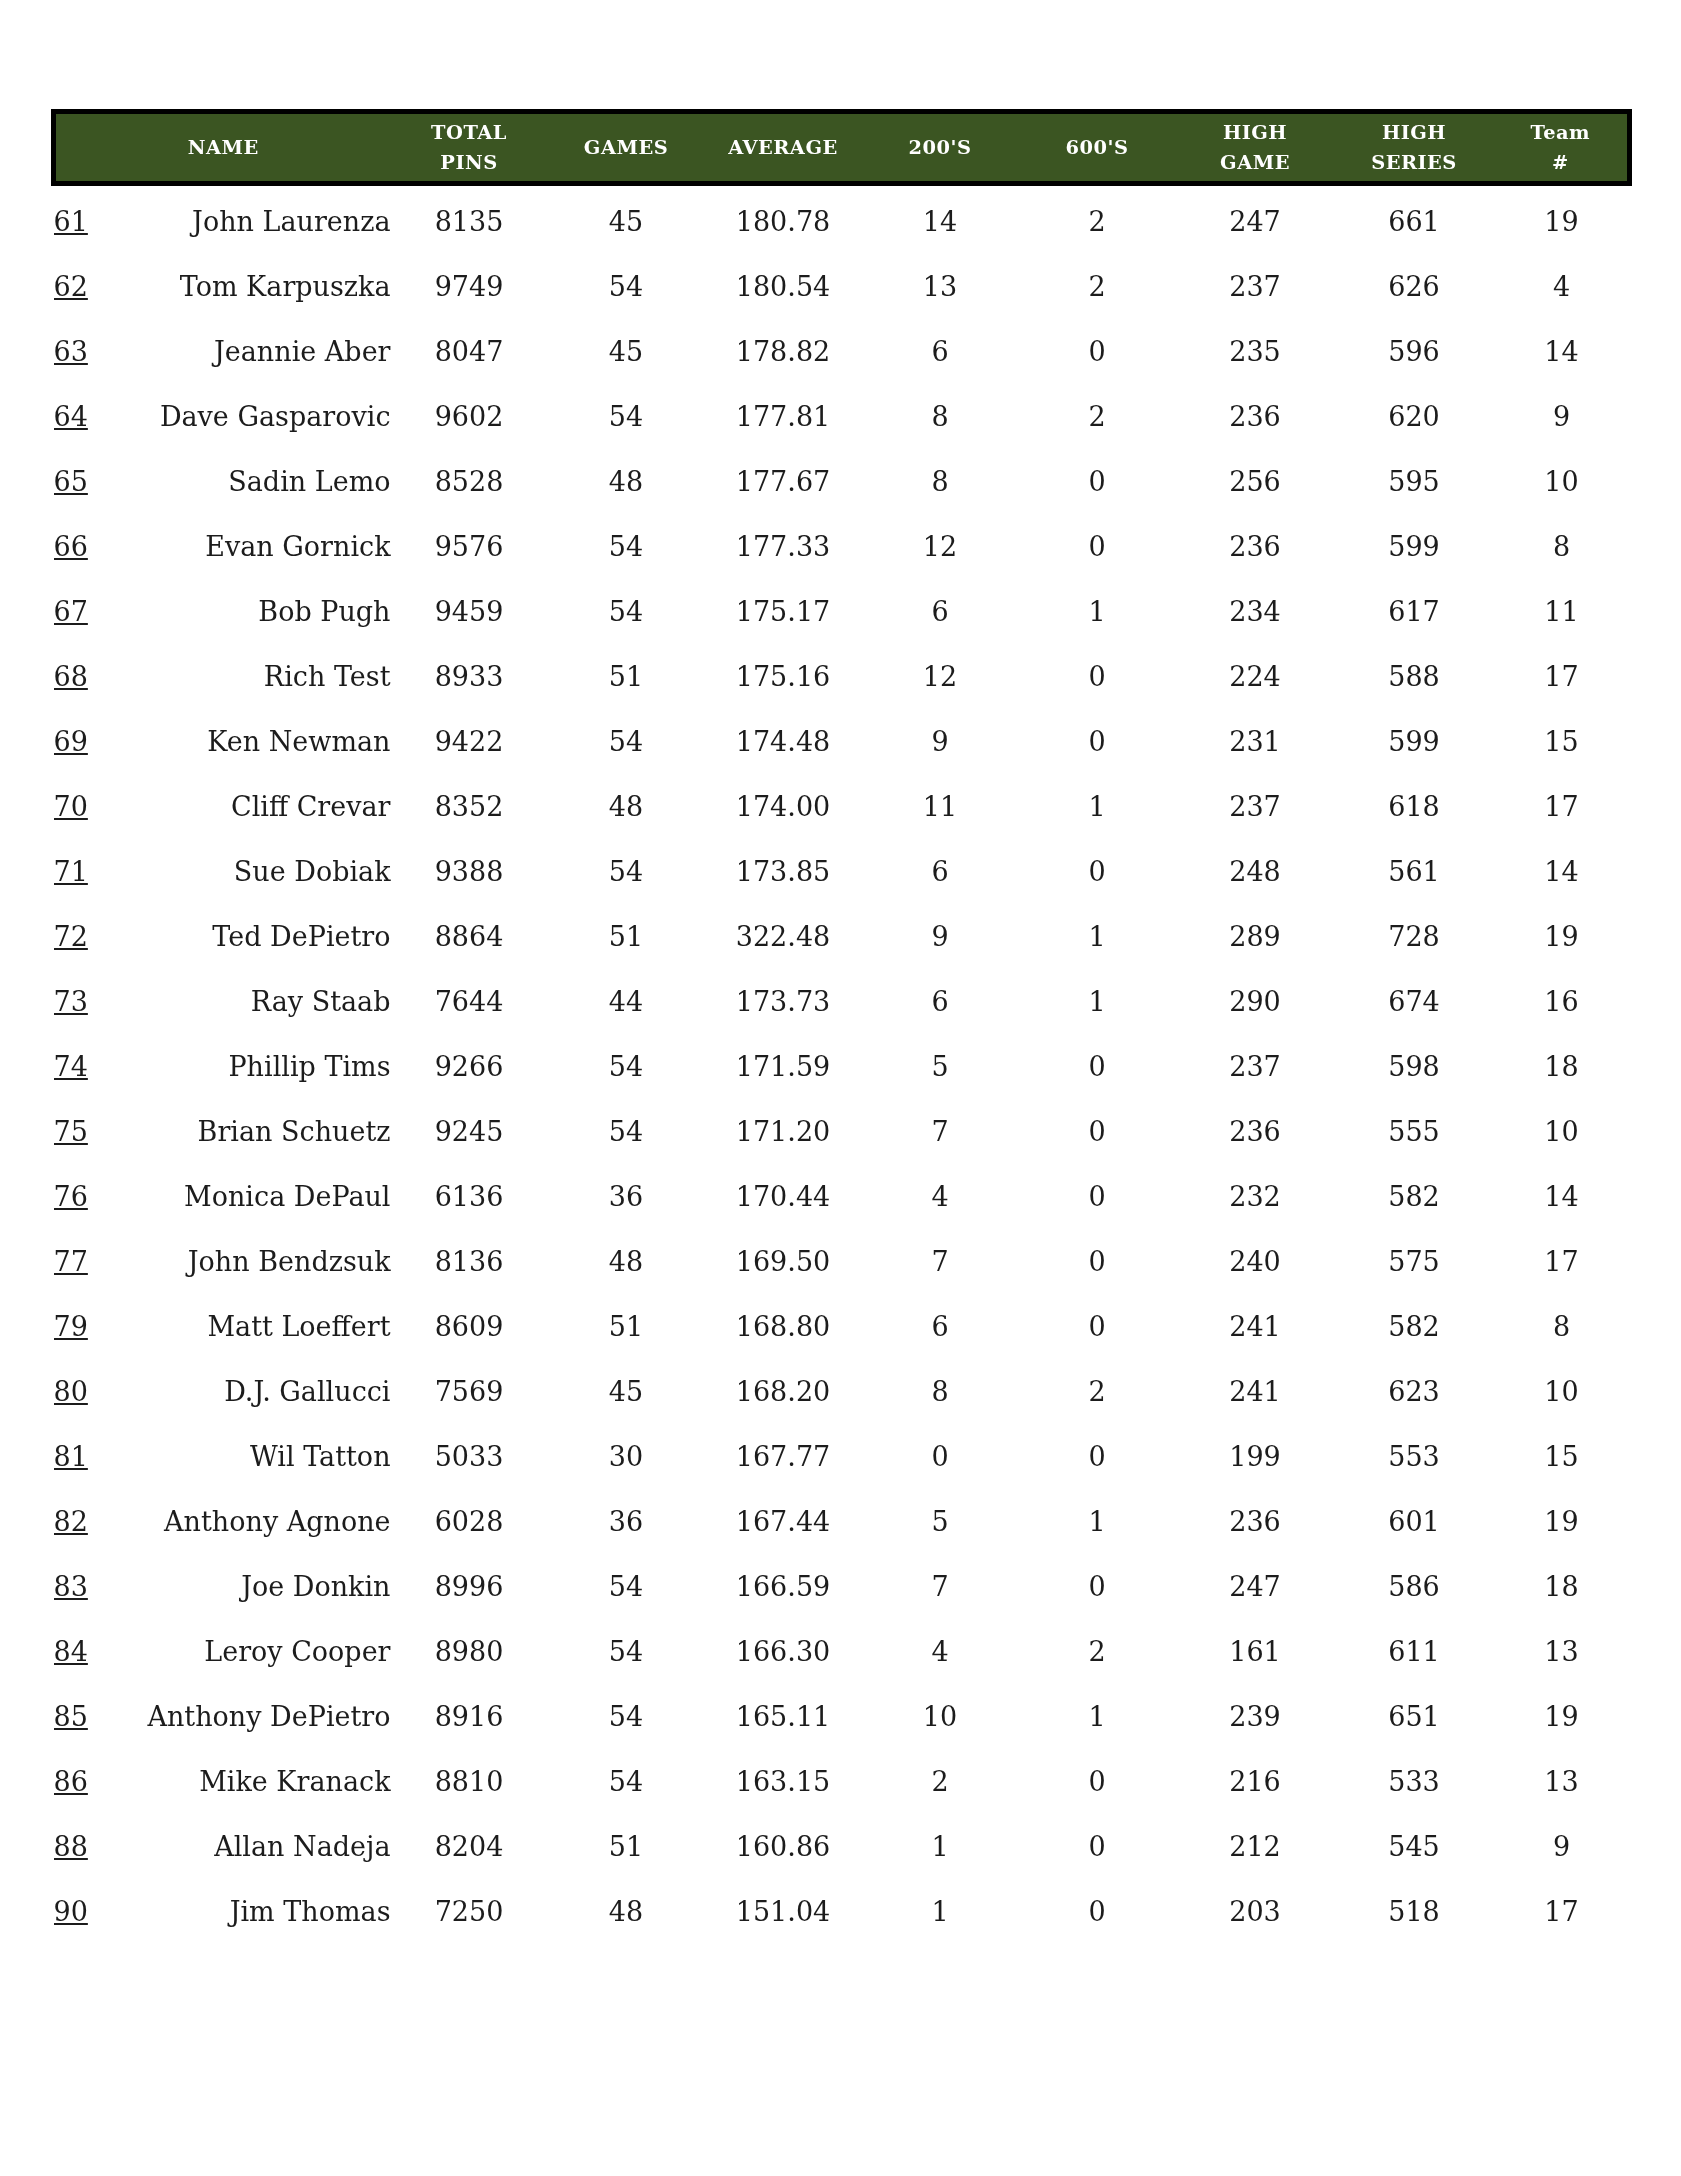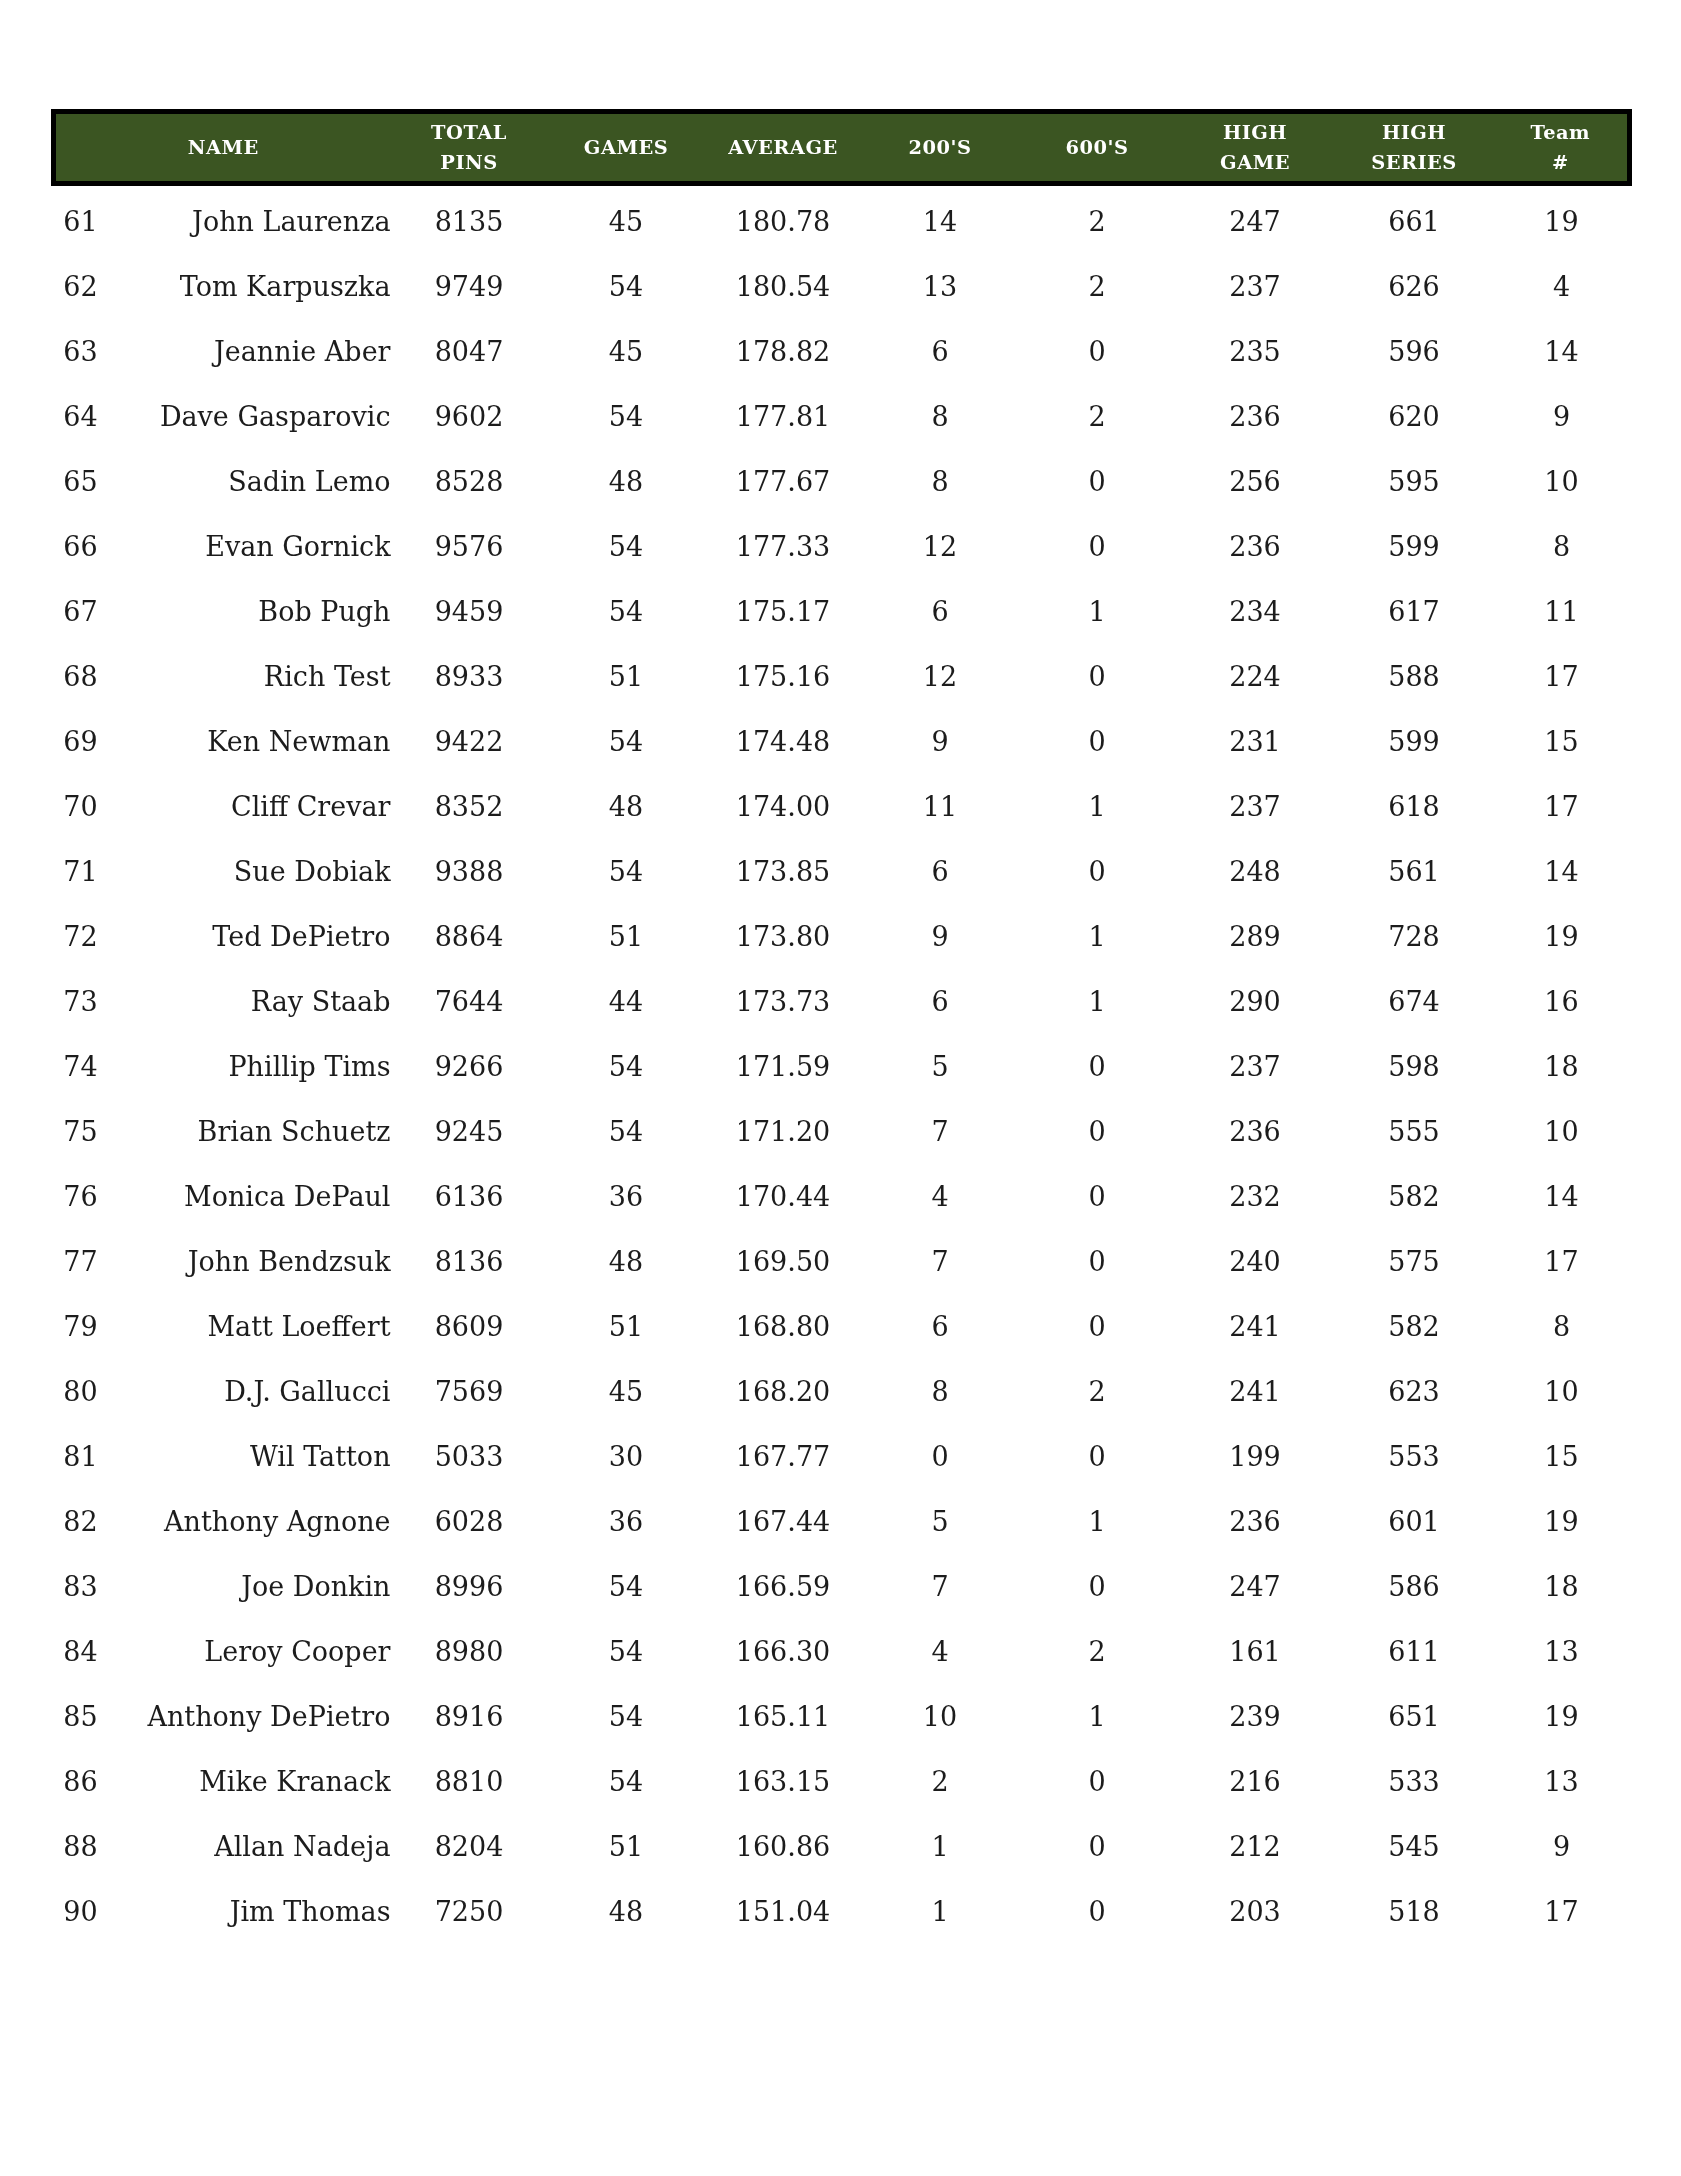--- a/index.html
+++ b/index.html
@@ -70,22 +70,23 @@
     height: 65px;
     font-size: 27px;
     color: #1c1c1c;
     text-align: center;
     vertical-align: middle;
     padding: 0;
     white-space: nowrap;
     overflow: hidden;
   }
   td.col-rank {
-    text-align: center;
+    text-align: left;
     padding-right: 11px;
+    text-decoration: underline;
   }
   td.col-name {
     text-align: right;
     padding-left: 14.8px;
   }
 </style>
 </head>
 <body>
 
 <div class="table-wrap">
@@ -286,21 +287,21 @@
           <td class="col-six_hundreds">0</td>
           <td class="col-high_game">248</td>
           <td class="col-high_series">561</td>
           <td class="col-team">14</td>
         </tr>
         <tr>
           <td class="col-rank">72</td>
           <td class="col-name">Ted DePietro</td>
           <td class="col-total_pins">8864</td>
           <td class="col-games">51</td>
-          <td class="col-average">173.80</td>
+          <td class="col-average">322.48</td>
           <td class="col-two_hundreds">9</td>
           <td class="col-six_hundreds">1</td>
           <td class="col-high_game">289</td>
           <td class="col-high_series">728</td>
           <td class="col-team">19</td>
         </tr>
         <tr>
           <td class="col-rank">73</td>
           <td class="col-name">Ray Staab</td>
           <td class="col-total_pins">7644</td>

